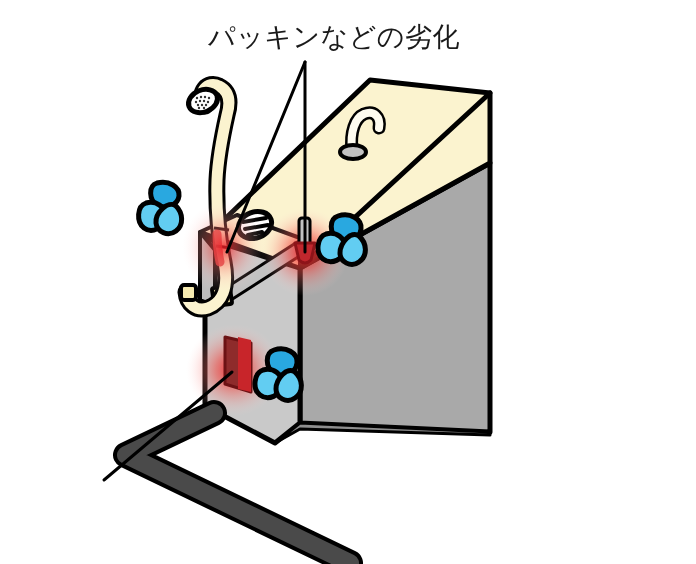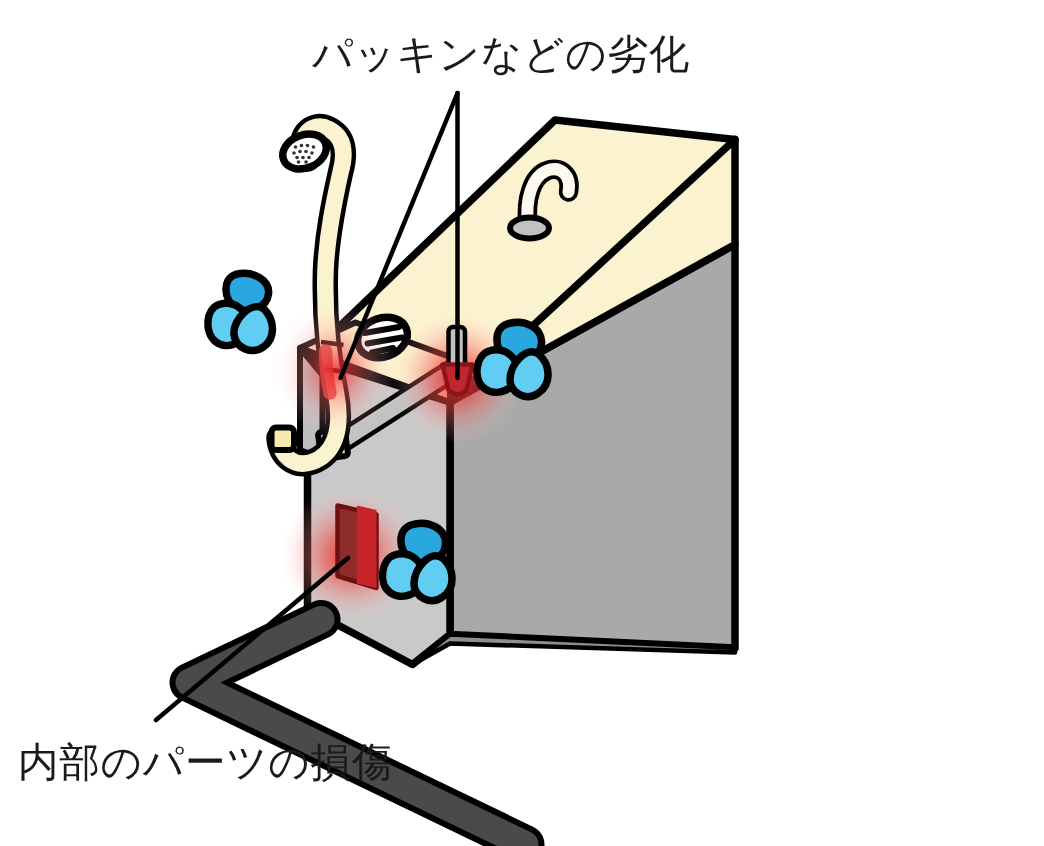--- a/index.html
+++ b/index.html
@@ -182,15 +182,14 @@
 
     <g stroke="#000000" fill="none" stroke-linecap="round">
       <line x1="305" y1="62" x2="305" y2="252" stroke-width="3"></line>
       <line x1="305" y1="62" x2="227" y2="252" stroke-width="3"></line>
       <line x1="104" y1="480" x2="232" y2="372" stroke-width="3"></line>
     </g>
   </svg>
 
   <div class="annotation-label" id="label-gasket">パッキンなどの劣化</div>
 
-  <div class="annotation-label" id="label-internal">内部のパーツの損傷</div>
 
 </div>
 
 </body></html>

